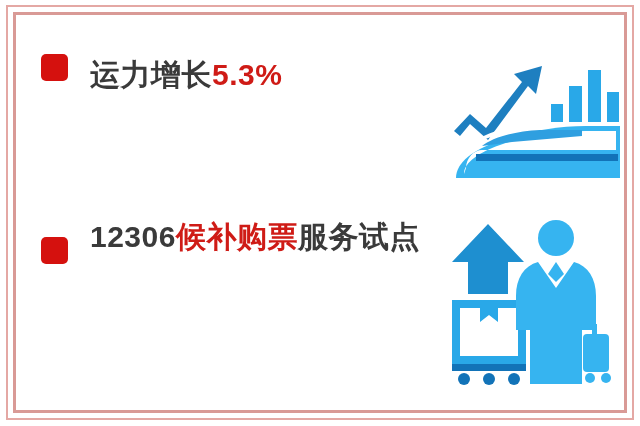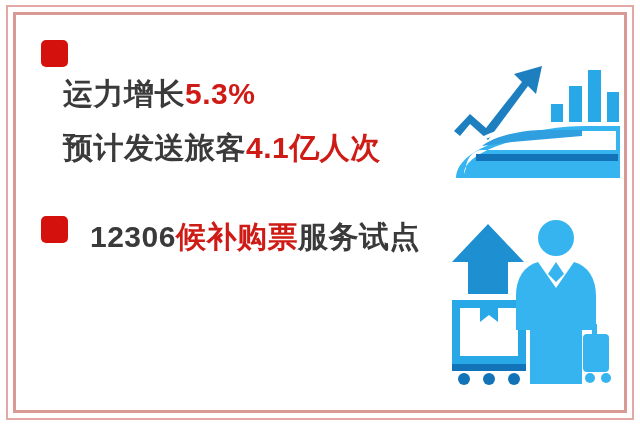--- a/index.html
+++ b/index.html
@@ -37,22 +37,22 @@
     box-sizing: border-box;
     pointer-events: none;
   }
 
   
   .block {
     position: absolute;
     display: flex;
     align-items: flex-start;
   }
-  .block-1 { left: 41px; top: 34px; flex-direction: column; }
-  .block-2 { left: 41px; top: 210px; }
+  .block-1 { left: 41px; top: 48px; }
+  .block-2 { left: 41px; top: 210px; align-items: flex-end; }
 
   .bullet {
     width: 27px;
     height: 27px;
     background: #d5110e;
     border-radius: 5px;
     flex: none;
     margin-top: 6px;
   }
 
@@ -95,23 +95,20 @@
 <div id="poster">
 
   <div class="frame-outer"></div>
   <div class="frame-inner"></div>
 
   <div class="block block-1">
     <div class="bullet"></div>
     <div class="lines">
       <div class="line">
         <span class="t-dark">运力增长</span><span class="t-red">5.3%</span>
-      </div>
-      <div class="line">
-        <span class="t-dark">预计发送旅客</span><span class="t-red">4.1亿人次</span>
       </div>
     </div>
   </div>
 
   <div class="icon-growth">
     <svg width="172" height="140" viewBox="0 0 172 140" xmlns="http://www.w3.org/2000/svg">
 
       <g>
         <path d="M2,85 L18,68 L34,82 L70,36 L62,28 L90,20 L84,48 L76,40 L36,94 L18,78 L8,90 Z" fill="#1e7fc0"></path>
       </g>

